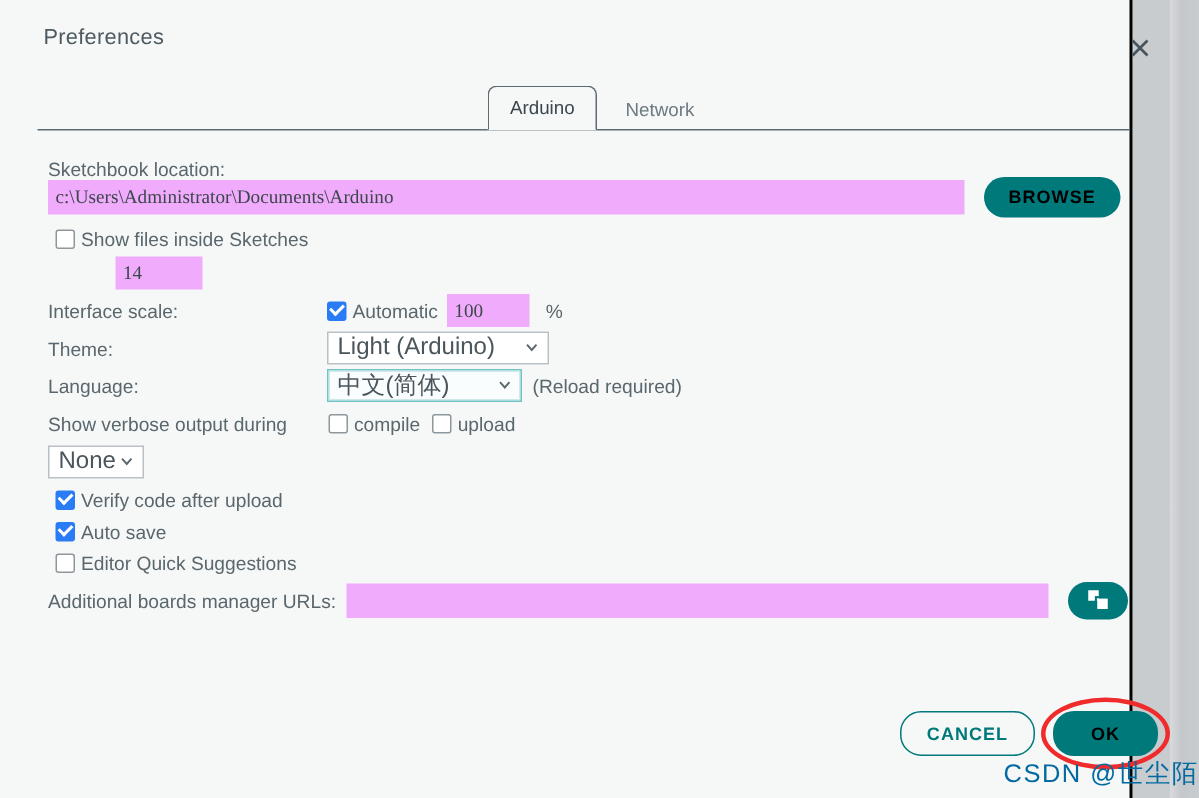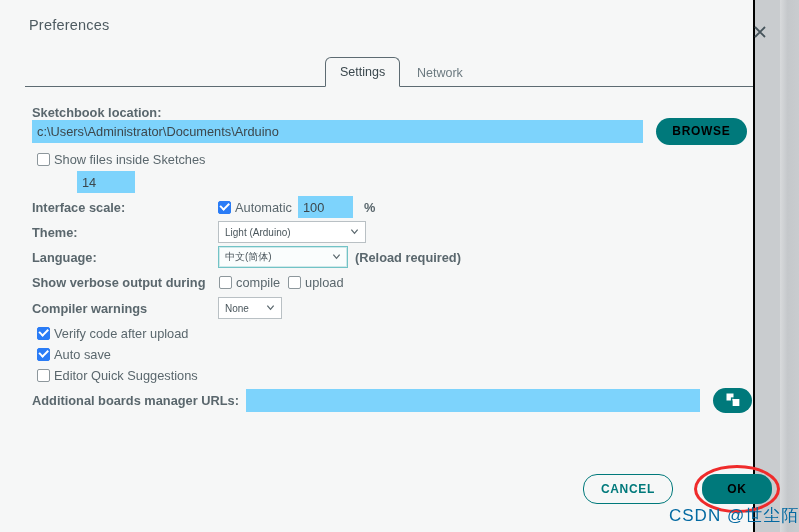--- a/index.html
+++ b/index.html
@@ -85,27 +85,26 @@
     position: absolute;
     left: 0;
     height: 22px;
     display: flex;
     align-items: center;
   }
   .lbl {
     font-size: 12.8px;
     color: #5a676d;
     white-space: nowrap;
-    font-weight: bold;
   }
   .fld {
-    background: #7dd3fc;
+    background: #f0abfc;
     border: none;
     outline: none;
-    font-family: Liberation Sans, sans-serif;
+    font-family: Liberation Serif, serif;
     font-size: 12.8px;
     color: #3c474c;
     padding: 2px 5px;
     height: 22px;
   }
   .fld.big { height: 23px; }
 
   
   .pill {
     border-radius: 14px;
@@ -151,21 +150,21 @@
   }
 
   
   .sel {
     position: relative;
     background: #fff;
     border: 1px solid #b9c0c4;
     height: 22px;
     display: flex;
     align-items: center;
-    font-size: 10px;
+    font-size: 16px;
     color: #4a565c;
     padding: 0 22px 0 6px;
     cursor: pointer;
     white-space: nowrap;
   }
   .sel .chev {
     position: absolute;
     right: 6px; top: 50%;
     width: 9px; height: 9px;
     margin-top: -5px;
@@ -184,21 +183,21 @@
     display: flex; align-items: center; justify-content: center;
     cursor: pointer;
   }
 
   
   .footer {
     position: absolute;
     left: 0; top: 474px;
     width: 779px; height: 34px;
   }
-  #cancel-button { position: absolute; left: 583px; top: 0; width: 90px; height: 30px; }
+  #cancel-button { position: absolute; left: 600px; top: 0; width: 90px; height: 30px; }
   #ok-button     { position: absolute; left: 702px; top: 0; width: 70px; height: 30px; }
 
   #ok-highlight {
     position: absolute;
     left: 694px; top: -9px;
     width: 86px; height: 48px;
     border: 3.5px solid #ef2b2b;
     border-radius: 50%;
     pointer-events: none;
   }
@@ -223,21 +222,21 @@
 
   <div class="close-btn">
     <svg width="14" height="14" viewBox="0 0 14 14" aria-hidden="true">
       <path d="M2 2 L12 12 M12 2 L2 12" stroke="#46545b" stroke-width="1.8" fill="none"></path>
     </svg>
   </div>
 
   <div class="tabstrip">
     <div class="tab-baseline"></div>
     <div class="tab active" id="tab-settings">
-      <span>Settings</span>
+      <span>Arduino</span>
     </div>
     <div class="tab" id="tab-network">
       <span>Network</span>
     </div>
   </div>
 
   <div class="form">
 
     <div class="row" style="top:5px; left:32px;">
       <span class="lbl">Sketchbook location:</span>
@@ -290,21 +289,20 @@
 
     <div class="row" style="top:175px; left:32px;">
       <span class="lbl" style="width:187px;">Show verbose output during</span>
       <span class="cb"></span>
       <span class="cblabel">compile</span>
       <span class="cb" style="margin-left:8px;"></span>
       <span class="cblabel">upload</span>
     </div>
 
     <div class="row" style="top:201px; left:32px;">
-      <span class="lbl" style="width:186px;">Compiler warnings</span>
       <div class="sel" style="width:64px;">
         <span>None</span>
         <svg class="chev" viewBox="0 0 10 10">
           <path d="M1.5 3 L5 7 L8.5 3" stroke="#5a676d" stroke-width="1.4" fill="none"></path>
         </svg>
       </div>
     </div>
 
     <div class="row" style="top:226px; left:37px;">
       <span class="cb on"></span>

